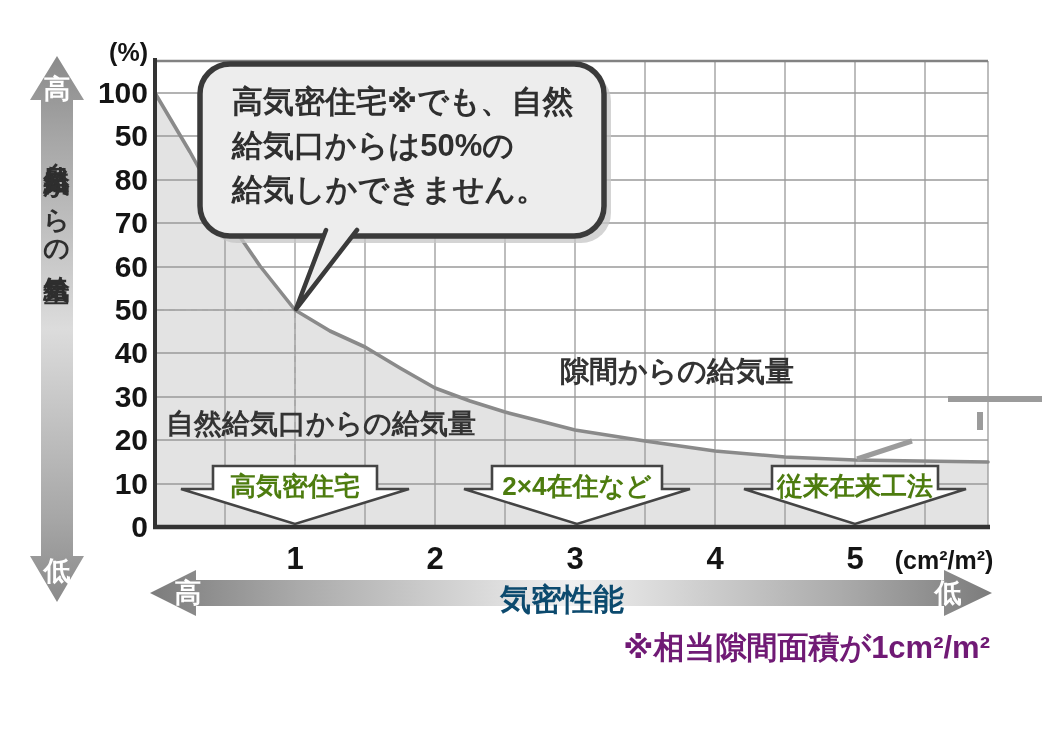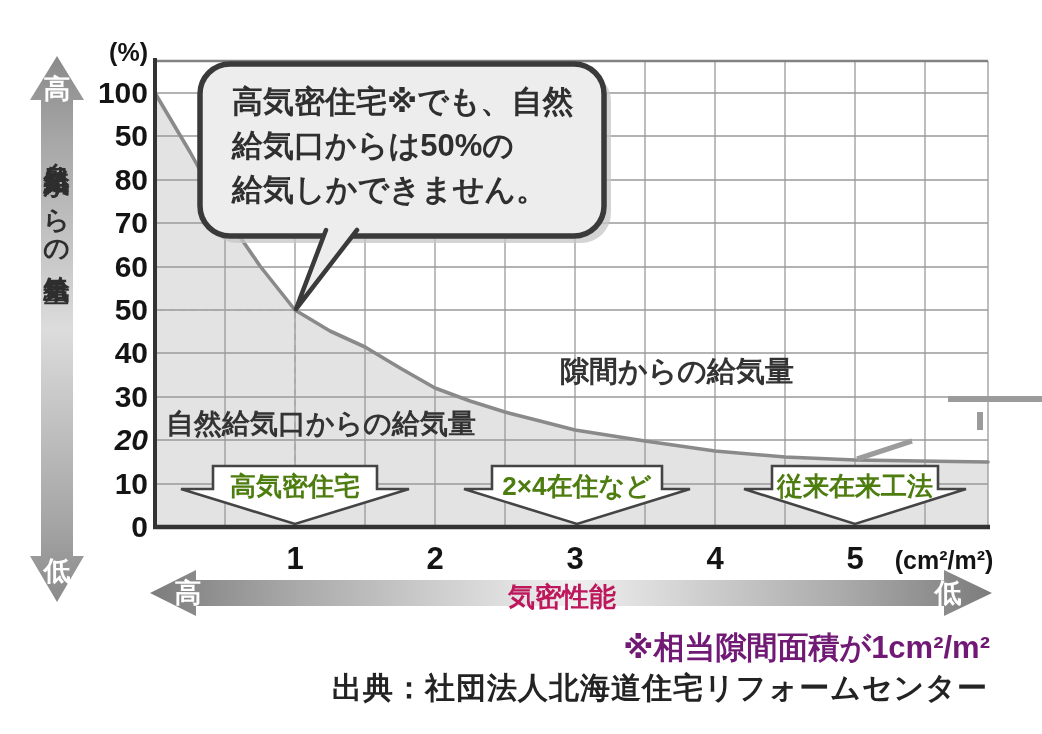--- a/index.html
+++ b/index.html
@@ -13,21 +13,21 @@
   .xtick{width:60px;text-align:center;font-size:31px;font-weight:700;color:#141414;line-height:34px;}
   .unit{font-size:25px;font-weight:700;color:#141414;}
   .bubble-line{left:232px;width:360px;font-size:31px;font-weight:600;color:#2f2f2f;line-height:40px;}
   .area-label{font-size:29px;font-weight:600;color:#333;}
   .marker-label{width:190px;text-align:center;font-size:26px;font-weight:600;color:#4d7c0f;line-height:30px;}
   .white-cap{width:40px;text-align:center;font-size:27px;font-weight:700;color:#ffffff;line-height:30px;}
   .vlabel{
     writing-mode:vertical-rl;text-orientation:upright;
     font-size:26px;font-weight:600;color:#2e2e2e;letter-spacing:3px;line-height:38px;
   }
-  .haxis-label{width:160px;text-align:center;font-size:27px;font-weight:600;color:#be185d;}
+  .haxis-label{width:160px;text-align:center;font-size:31px;font-weight:600;color:#0c4a6e;}
   .footnote{width:392px;text-align:right;font-size:31px;font-weight:600;color:#701a75;}
   .source{width:688px;text-align:right;font-size:30px;font-weight:600;color:#232323;letter-spacing:1px;}
 </style>
 </head>
 <body>
 
 <div class="canvas">
 
   <svg class="abs" style="left:0;top:0;" width="1042" height="734" viewBox="0 0 1042 734">
     <defs>
@@ -108,21 +108,21 @@
 
   <div class="abs txt unit" style="left:96px;top:38px;width:52px;text-align:right;">(%)</div>
   <div class="abs txt ytick" style="left:60px;top:77px;">100</div>
   <div class="abs txt ytick" style="left:60px;top:120px;">50</div>
   <div class="abs txt ytick" style="left:60px;top:164px;">80</div>
   <div class="abs txt ytick" style="left:60px;top:207px;">70</div>
   <div class="abs txt ytick" style="left:60px;top:251px;">60</div>
   <div class="abs txt ytick" style="left:60px;top:294px;">50</div>
   <div class="abs txt ytick" style="left:60px;top:337px;">40</div>
   <div class="abs txt ytick" style="left:60px;top:381px;">30</div>
-  <div class="abs txt ytick" style="left:60px;top:424px;font-style:italic;">20</div>
+  <div class="abs txt ytick" style="left:60px;top:424px;">20</div>
   <div class="abs txt ytick" style="left:60px;top:468px;">10</div>
   <div class="abs txt ytick" style="left:60px;top:511px;">0</div>
 
   <div class="abs txt xtick" style="left:265px;top:542px;">1</div>
   <div class="abs txt xtick" style="left:405px;top:542px;">2</div>
   <div class="abs txt xtick" style="left:545px;top:542px;">3</div>
   <div class="abs txt xtick" style="left:685px;top:542px;">4</div>
   <div class="abs txt xtick" style="left:825px;top:542px;">5</div>
   <div class="abs txt unit" style="left:884px;top:546px;width:120px;text-align:center;">(cm²/m²)</div>
 
@@ -139,15 +139,14 @@
 
   <div class="abs txt white-cap" style="left:37px;top:74px;">高</div>
   <div class="abs txt white-cap" style="left:37px;top:556px;">低</div>
   <div class="abs vlabel" style="left:38px;top:142px;height:410px;">自然給気口からの給気量</div>
 
   <div class="abs txt white-cap" style="left:168px;top:578px;">高</div>
   <div class="abs txt white-cap" style="left:928px;top:578px;">低</div>
   <div class="abs txt haxis-label" style="left:482px;top:579px;">気密性能</div>
 
   <div class="abs txt footnote" style="left:598px;top:627px;">※相当隙間面積が1cm²/m²</div>
-  <div class="abs txt source" style="left:300px;top:668px;">出典：社団法人北海道住宅リフォームセンター</div>
 
 </div>
 
 </body></html>

